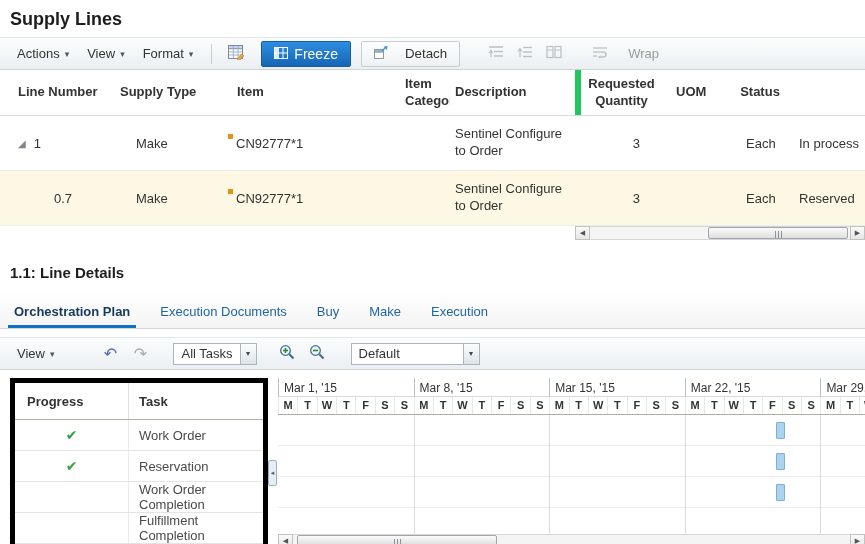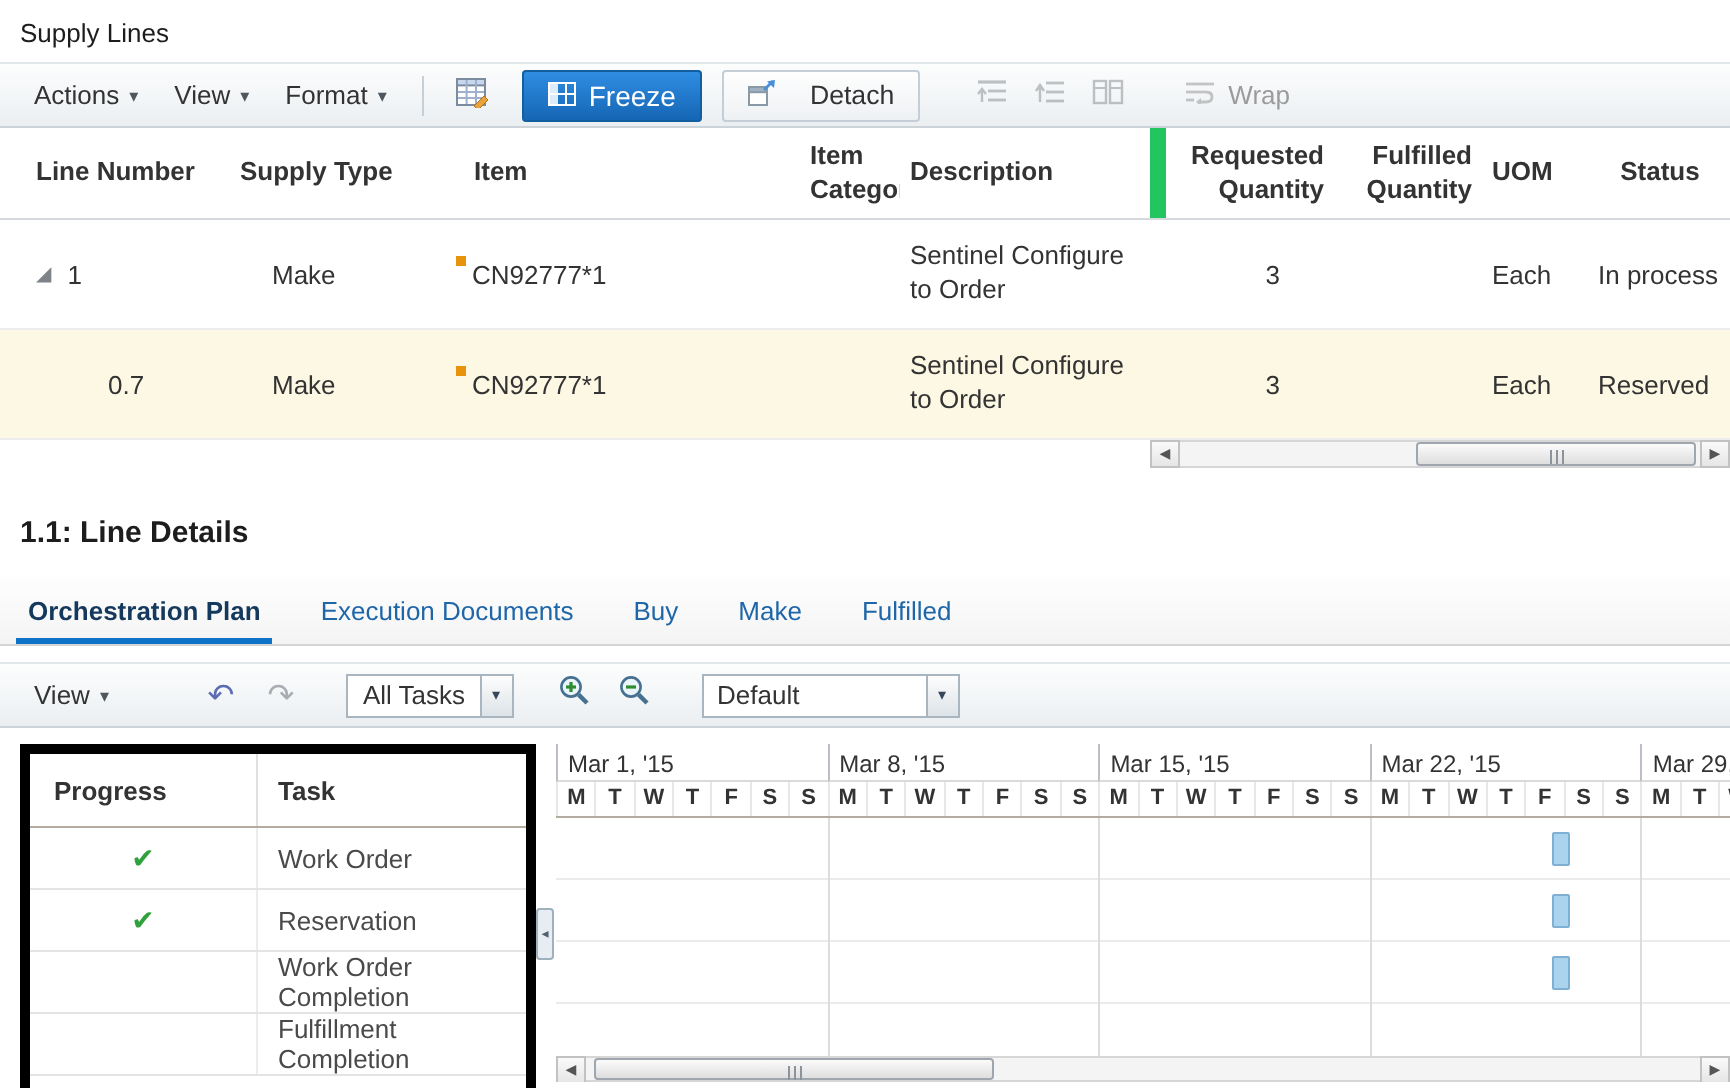--- a/index.html
+++ b/index.html
@@ -1,50 +1,50 @@
 <!DOCTYPE html>
 <html><head>
 <meta charset="utf-8">
 <style>
   *{box-sizing:border-box;margin:0;padding:0}
   html,body{background:#fff}
   body{font-family:"Liberation Sans",sans-serif;font-size:13px;color:#333}
   .screen{position:relative;width:865px;height:544px;overflow:hidden;background:#fff}
 
-  .h-title{font-size:13px;font-weight:normal;color:#1d1d1d;padding:9px 0 7px 10px}
+  .h-title{font-size:18px;font-weight:bold;color:#1d1d1d;padding:9px 0 7px 10px}
   .h-title2{font-size:15px;font-weight:bold;color:#1d1d1d;padding:24px 0 13px 10px}
 
   
   .toolbar{height:33px;display:flex;align-items:center;padding:0 8px;
     background:linear-gradient(#fcfdfd,#ebeff2);
     border-top:1px solid #e2e7ea;border-bottom:1px solid #ccd4da}
   .menu-btn{display:flex;align-items:center;padding:0 9px;height:24px;cursor:default}
   .menu-btn .caret{font-size:9px;margin-left:5px;color:#4e575e}
   .tsep{width:1px;height:20px;background:#c6cfd6;margin:0 9px}
   .icon-btn{width:28px;height:24px;display:flex;align-items:center;justify-content:center;background:transparent;border:none}
   .btn-freeze{display:flex;align-items:center;gap:6px;height:26px;padding:0 12px;margin-left:12px;
     background:linear-gradient(#2f8de2,#1566b5);border:1px solid #135e9f;border-radius:2px;color:#fff;font-size:14px}
   .btn-detach{display:flex;align-items:center;gap:17px;height:26px;padding:0 12px;margin-left:10px;
     background:linear-gradient(#fefefe,#eef1f4);border:1px solid #c5ced6;border-radius:2px;color:#333}
   .disabled-group{display:flex;align-items:center;gap:13px;margin-left:28px;opacity:.42}
-  .btn-wrap{display:flex;align-items:flex-start;gap:6px;margin-left:30px;color:#9b9b9b}
+  .btn-wrap{display:flex;align-items:flex-start;gap:20px;margin-left:30px;color:#9b9b9b}
   .btn-wrap svg{opacity:.55}
 
   
   .sl-header{display:flex;height:46px;padding-left:10px;background:#fff;font-weight:bold;border-bottom:1px solid #d6dade}
   .hc{height:100%;display:flex;align-items:center;line-height:1.25;overflow:hidden}
   .cell{display:flex;align-items:center;overflow:hidden}
   .c-line{width:100px}.c-supply{width:105px}.c-item{width:185px}.c-cat{width:50px}
   .c-desc{width:125px}.c-req{width:95px}.c-ful{width:70px}.c-uom{width:55px}.c-status{width:70px}
   .sl-header .c-line{padding-left:8px}
   .sl-header .c-supply{padding-left:10px}
   .sl-header .c-item{padding-left:22px}
   .sl-header .c-cat{padding-left:5px}
   .sl-header .c-desc{padding-left:5px}
-  .sl-header .c-req{border-left:8px solid #22c55e;justify-content:flex-end;text-align:right;padding-right:8px}
+  .sl-header .c-req{border-left:6px solid #22c55e;justify-content:flex-end;text-align:center;padding-right:8px}
   .sl-header .c-ful{justify-content:flex-end;text-align:right;padding-right:4px}
   .sl-header .c-uom{padding-left:6px}
   .sl-header .c-status{justify-content:center}
   .sl-row{display:flex;height:55px;padding-left:10px;border-bottom:1px solid #ededed;background:#fff}
   .sl-row.selected{background:#fcf8e3}
   .sl-row .c-line{padding-left:8px}
   .sl-row .c-line.child{padding-left:44px}
   .sl-row .c-supply{padding-left:26px}
   .sl-row .c-item{padding-left:13px}
   .sl-row .c-desc{padding-left:5px;line-height:1.3}
@@ -204,21 +204,20 @@
     </div>
   </div>
 
   <div class="sl-header">
     <div class="hc c-line">Line Number</div>
     <div class="hc c-supply">Supply Type</div>
     <div class="hc c-item">Item</div>
     <div class="hc c-cat">Item Category</div>
     <div class="hc c-desc">Description</div>
     <div class="hc c-req">Requested Quantity</div>
-    <div class="hc c-ful">Fulfilled Quantity</div>
     <div class="hc c-uom">UOM</div>
     <div class="hc c-status">Status</div>
   </div>
 
   <div>
       <div class="sl-row">
         <div class="cell c-line">
           <span class="tri">◢</span>
           <span>1</span>
         </div>
@@ -262,21 +261,21 @@
     <div class="sb-arrow">▶</div>
   </div>
 
   <div class="h-title2">1.1: Line Details</div>
 
   <div class="tabbar">
       <div class="tab active">Orchestration Plan</div>
       <div class="tab">Execution Documents</div>
       <div class="tab">Buy</div>
       <div class="tab">Make</div>
-      <div class="tab">Fulfilled</div>
+      <div class="tab">Execution</div>
     </div>
 
   <div class="toolbar g-toolbar">
     <div class="menu-btn">
       <span>View</span>
       <span class="caret">▾</span>
     </div>
     <button class="tool-ic undo"><span>↶</span></button>
     <button class="tool-ic redo"><span>↷</span></button>
     <div class="select">

